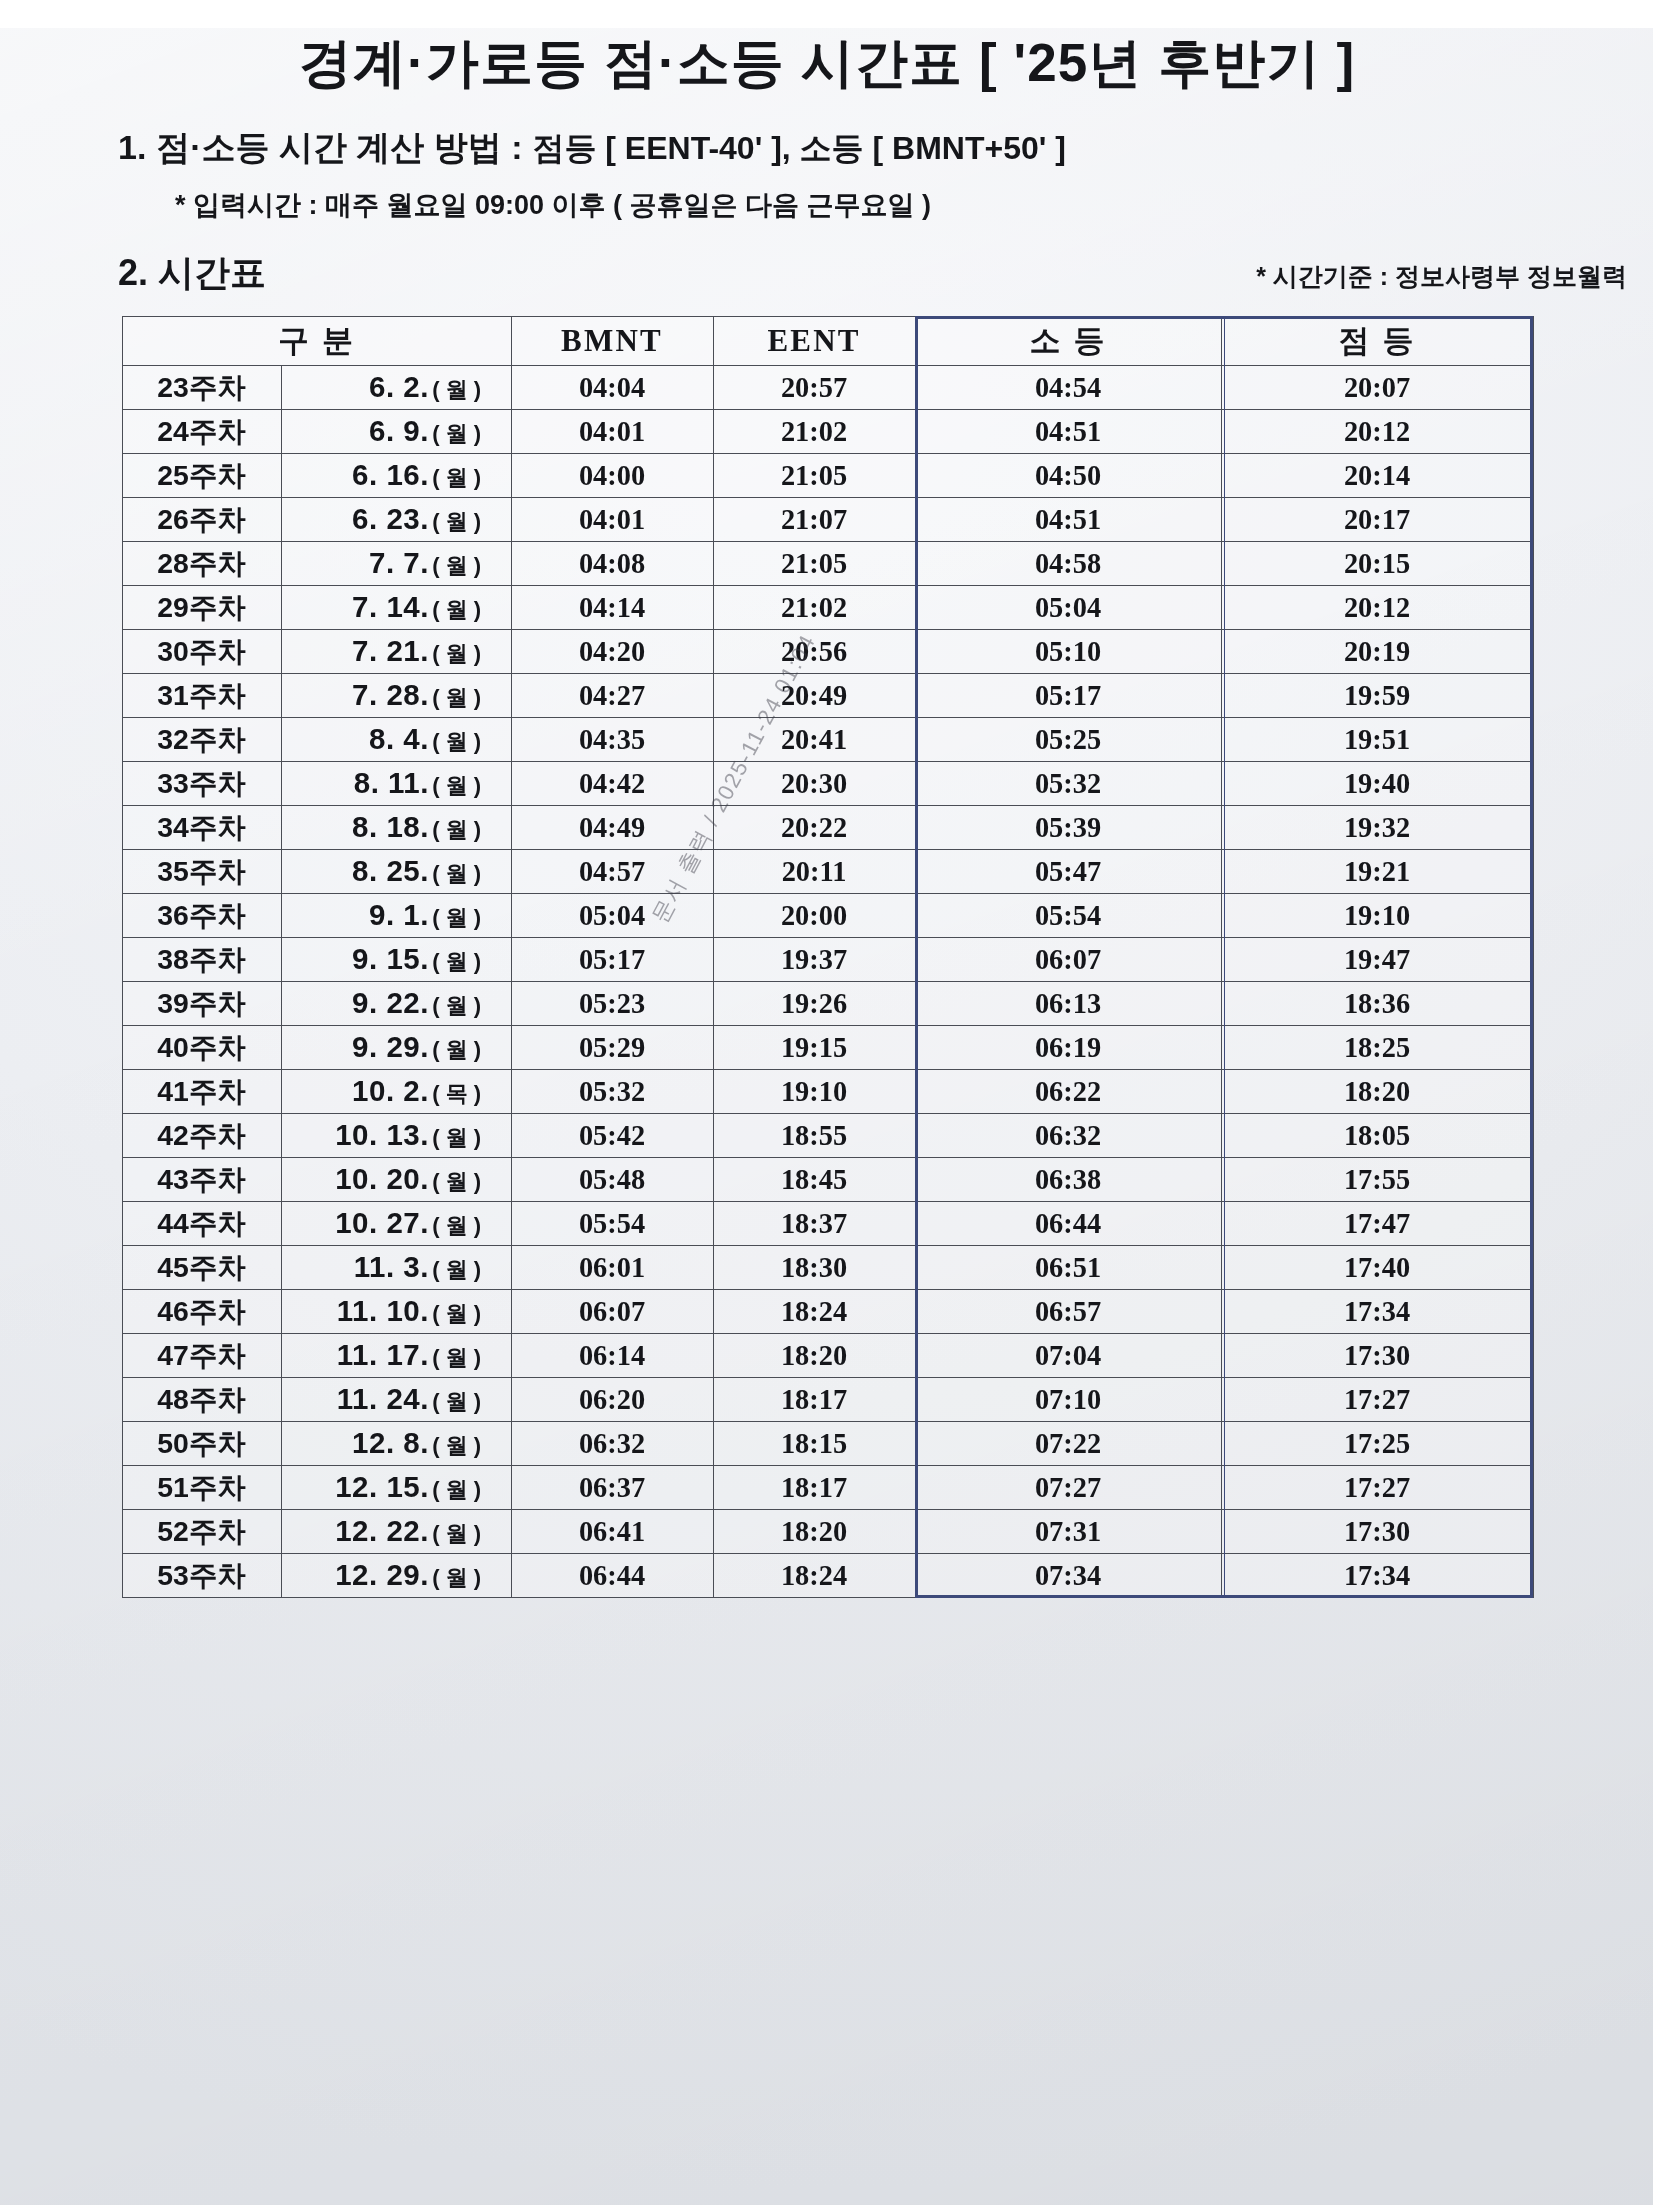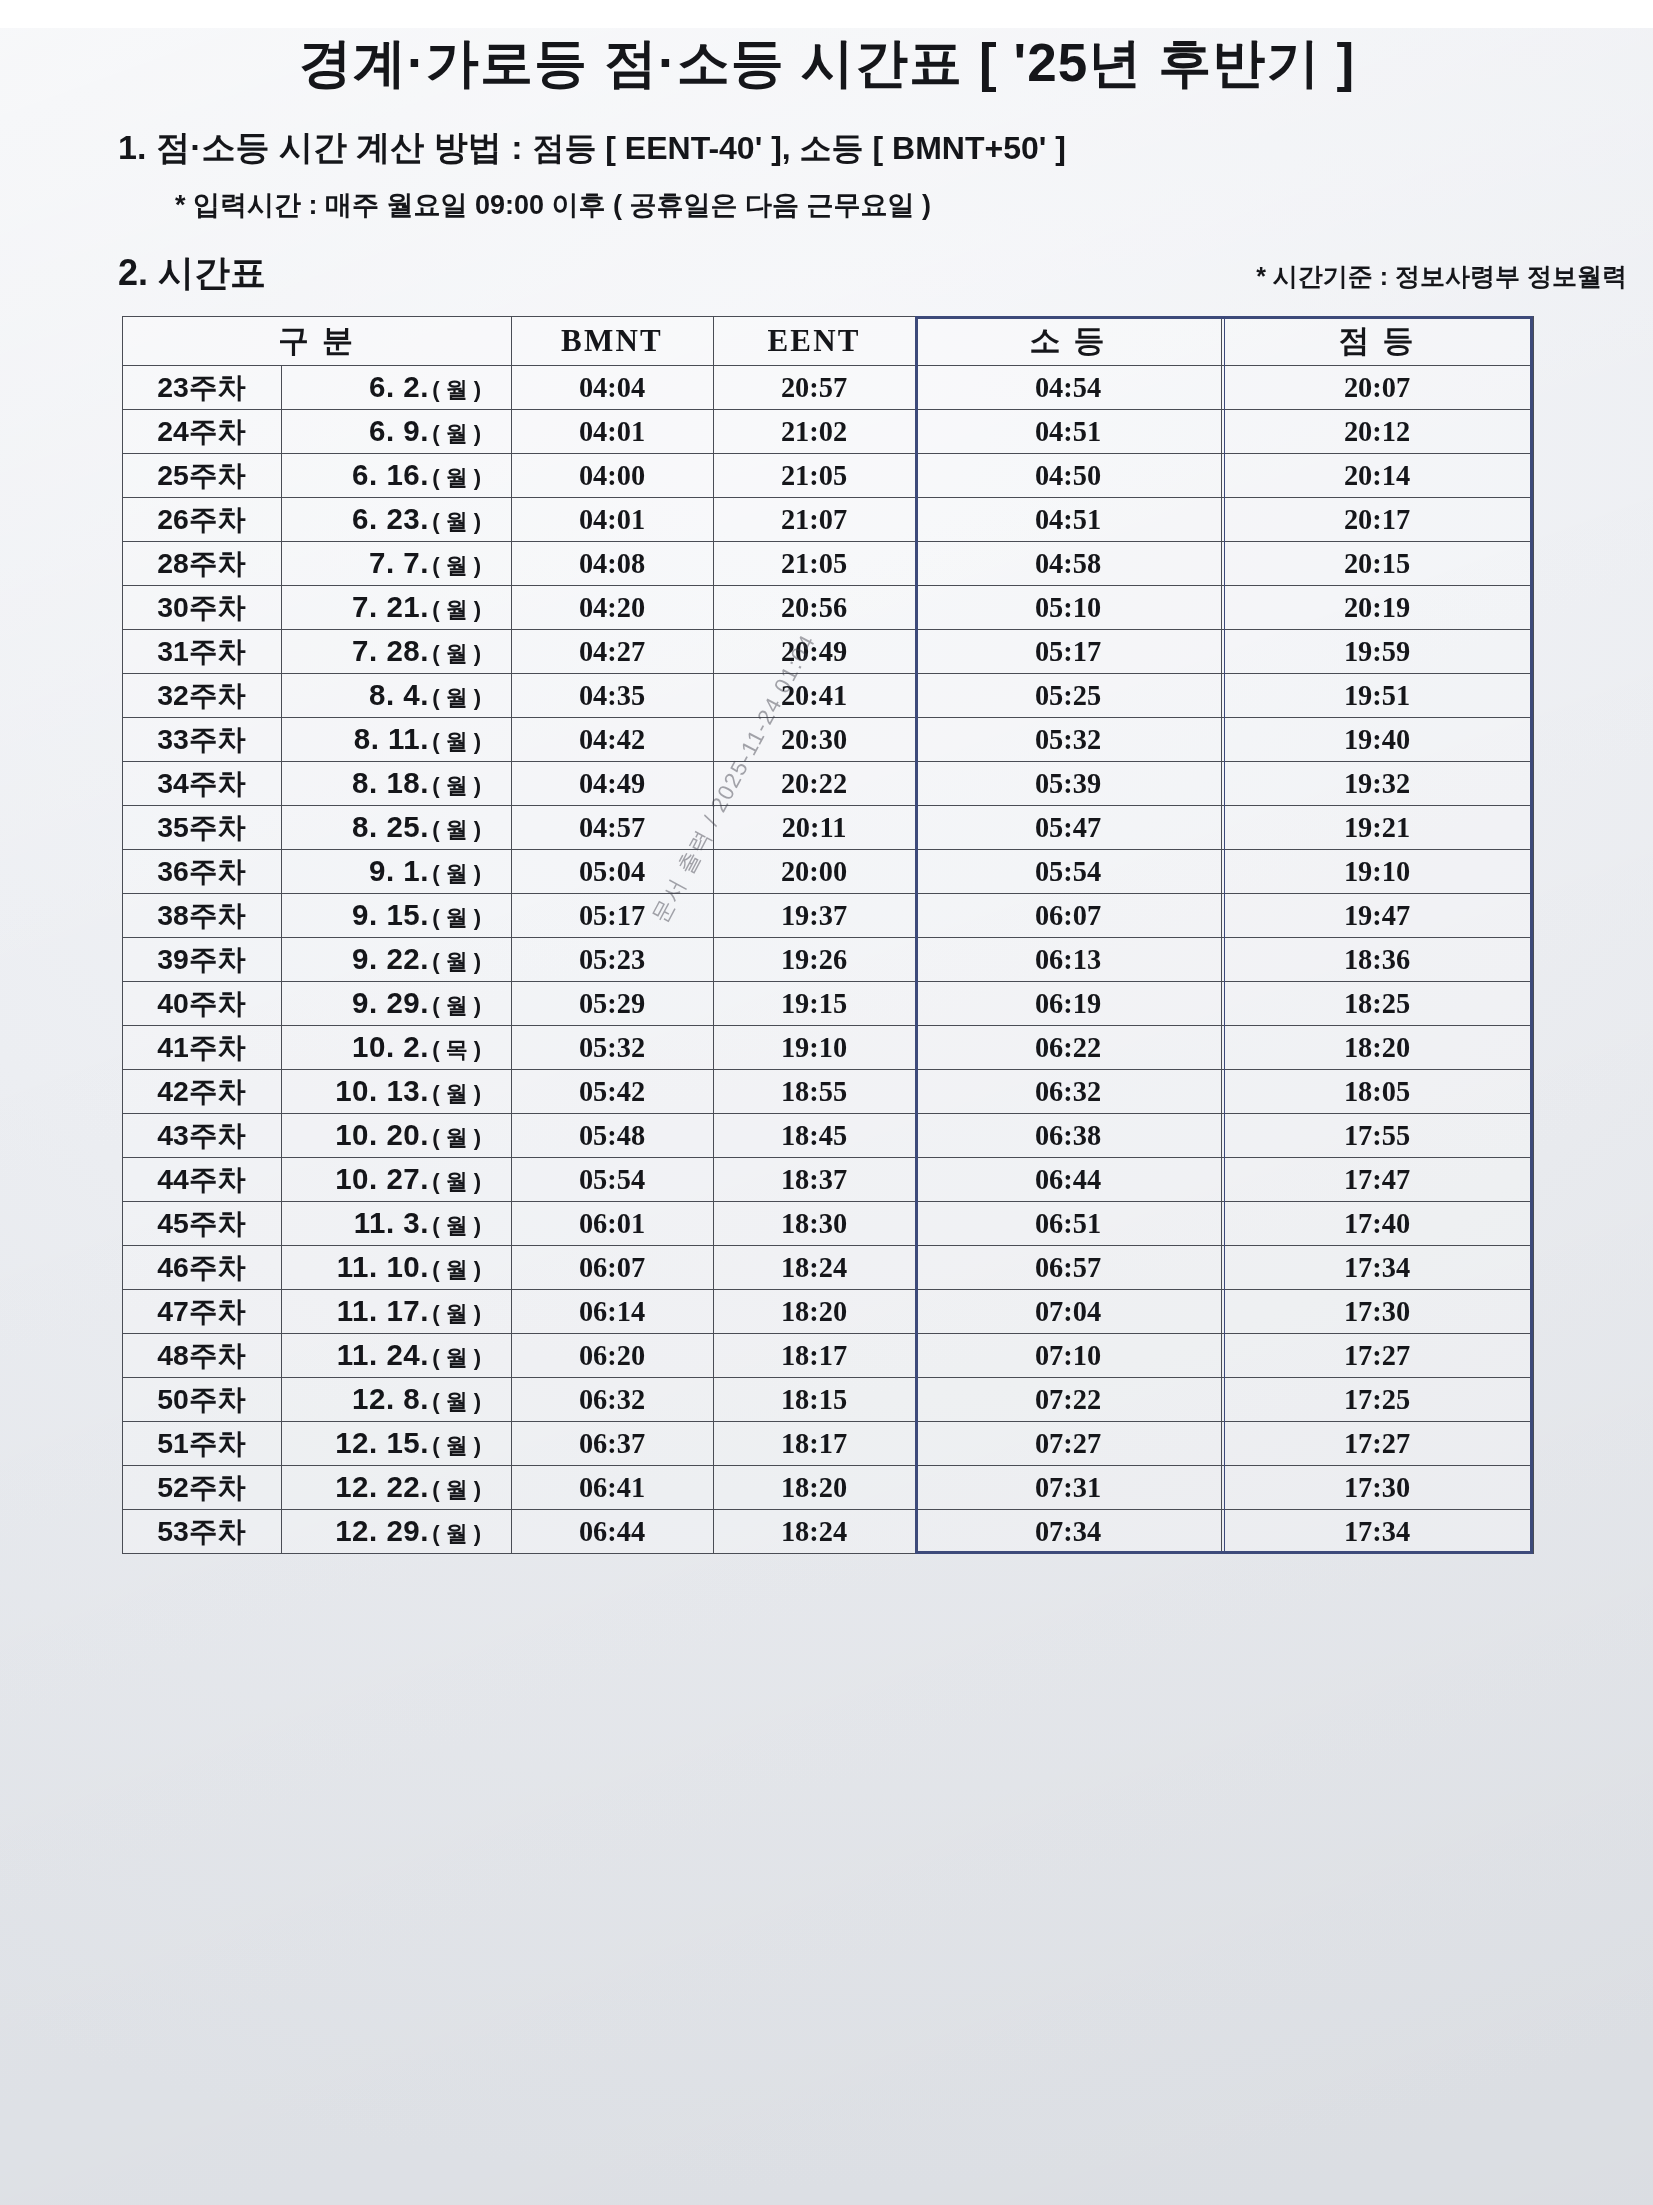--- a/index.html
+++ b/index.html
@@ -271,20 +271,33 @@
                   <span class="md">7.  7.</span>
                   <span class="dow">( 월 )</span>
                 </div>
               </td>
               <td class="mono-t">04:08</td>
               <td class="mono-t">21:05</td>
               <td class="mono-t">04:58</td>
               <td class="mono-t">20:15</td>
             </tr>
             <tr>
+              <td class="cell-week">29주차</td>
+              <td>
+                <div class="cell-date">
+                  <span class="md">7. 14.</span>
+                  <span class="dow">( 월 )</span>
+                </div>
+              </td>
+              <td class="mono-t">04:14</td>
+              <td class="mono-t">21:02</td>
+              <td class="mono-t">05:04</td>
+              <td class="mono-t">20:12</td>
+            </tr>
+            <tr>
               <td class="cell-week">30주차</td>
               <td>
                 <div class="cell-date">
                   <span class="md">7. 21.</span>
                   <span class="dow">( 월 )</span>
                 </div>
               </td>
               <td class="mono-t">04:20</td>
               <td class="mono-t">20:56</td>
               <td class="mono-t">05:10</td>

